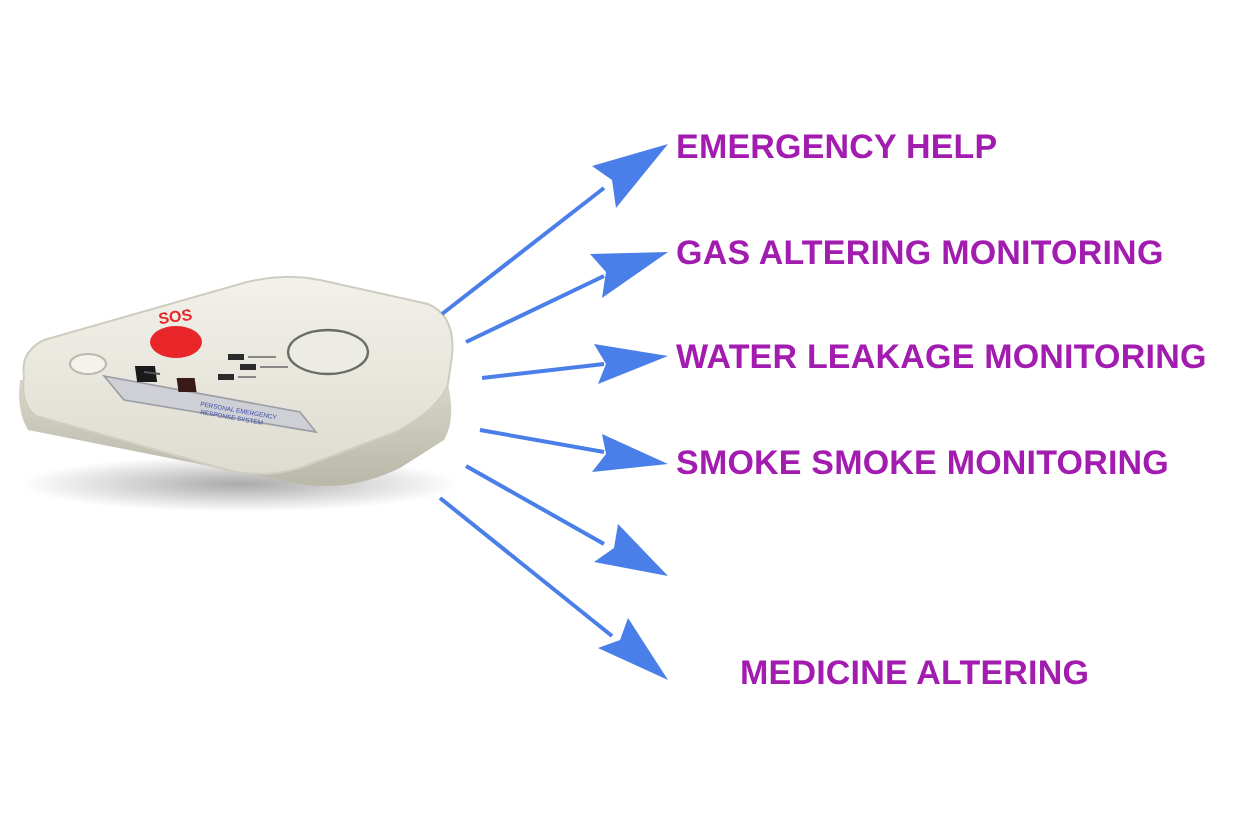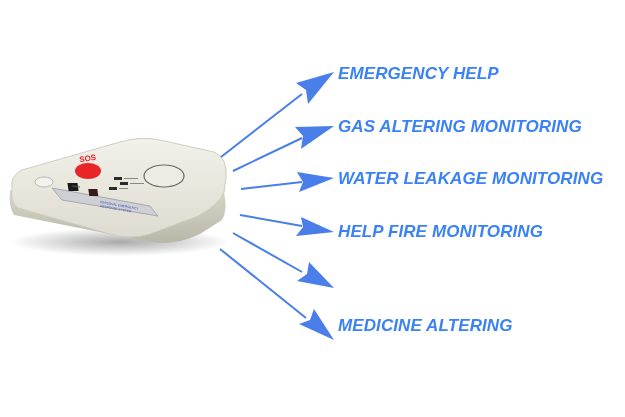--- a/index.html
+++ b/index.html
@@ -2,22 +2,22 @@
 <html><head>
   <meta charset="utf-8">
   <style>
     html, body { margin: 0; padding: 0; background: #ffffff; }
     body { width: 625px; height: 417px; position: relative; overflow: hidden; font-family: "Liberation Sans", sans-serif; }
     .stage { position: absolute; left: 0; top: 0; width: 625px; height: 417px; }
     .arrows { position: absolute; left: 0; top: 0; }
     .feature-label {
       position: absolute; left: 338px;
       font-family: "Liberation Sans", sans-serif;
-      font-weight: bold; font-style: italic;
-      font-size: 17px; color: #3b82f6; letter-spacing: 0.1px;
+      font-weight: bold; 
+      font-size: 17px; color: #a21caf; letter-spacing: 0.1px;
       white-space: nowrap; line-height: 20px;
     }
     .device { position: absolute; left: 0; top: 130px; }
   </style>
 </head>
 <body>
 
 <div class="stage">
 
   <svg class="device" width="240" height="140" viewBox="0 0 240 140">
@@ -93,16 +93,16 @@
       <g>
         <line x1="220" y1="249" x2="306" y2="318"></line>
         <path d="M334 340 L314 309 L310 320 L299 324 Z" fill="#4a7ee8" stroke="none"></path>
       </g>
     </g>
   </svg>
 
   <div class="feature-label" style="top:64px;">EMERGENCY HELP</div>
   <div class="feature-label" style="top:117px;">GAS ALTERING MONITORING</div>
   <div class="feature-label" style="top:169px;">WATER LEAKAGE MONITORING</div>
-  <div class="feature-label" style="top:222px;">HELP FIRE MONITORING</div>
-  <div class="feature-label" style="top:316px;">MEDICINE ALTERING</div>
+  <div class="feature-label" style="top:222px;">SMOKE SMOKE MONITORING</div>
+  <div class="feature-label" style="top:327px;margin-left:32px;">MEDICINE ALTERING</div>
 
 </div>
 
 </body></html>

